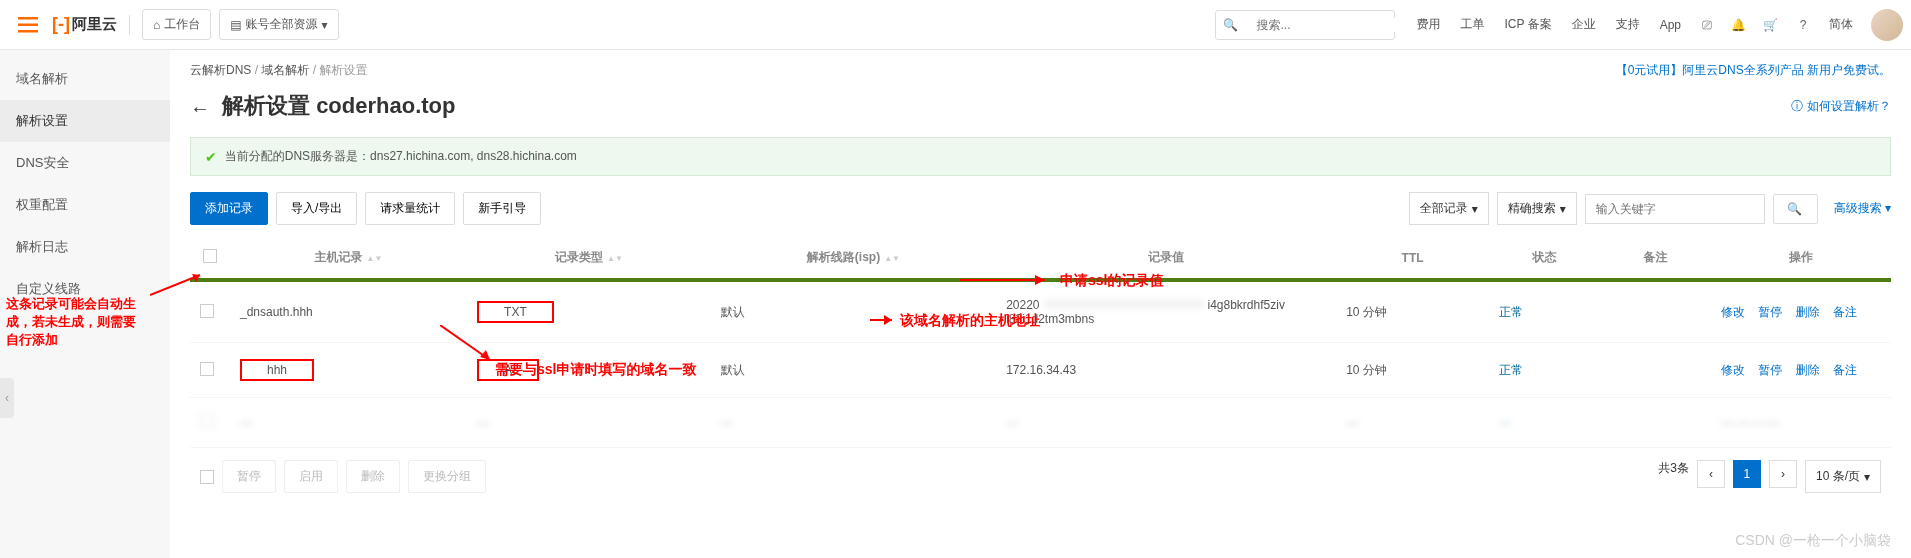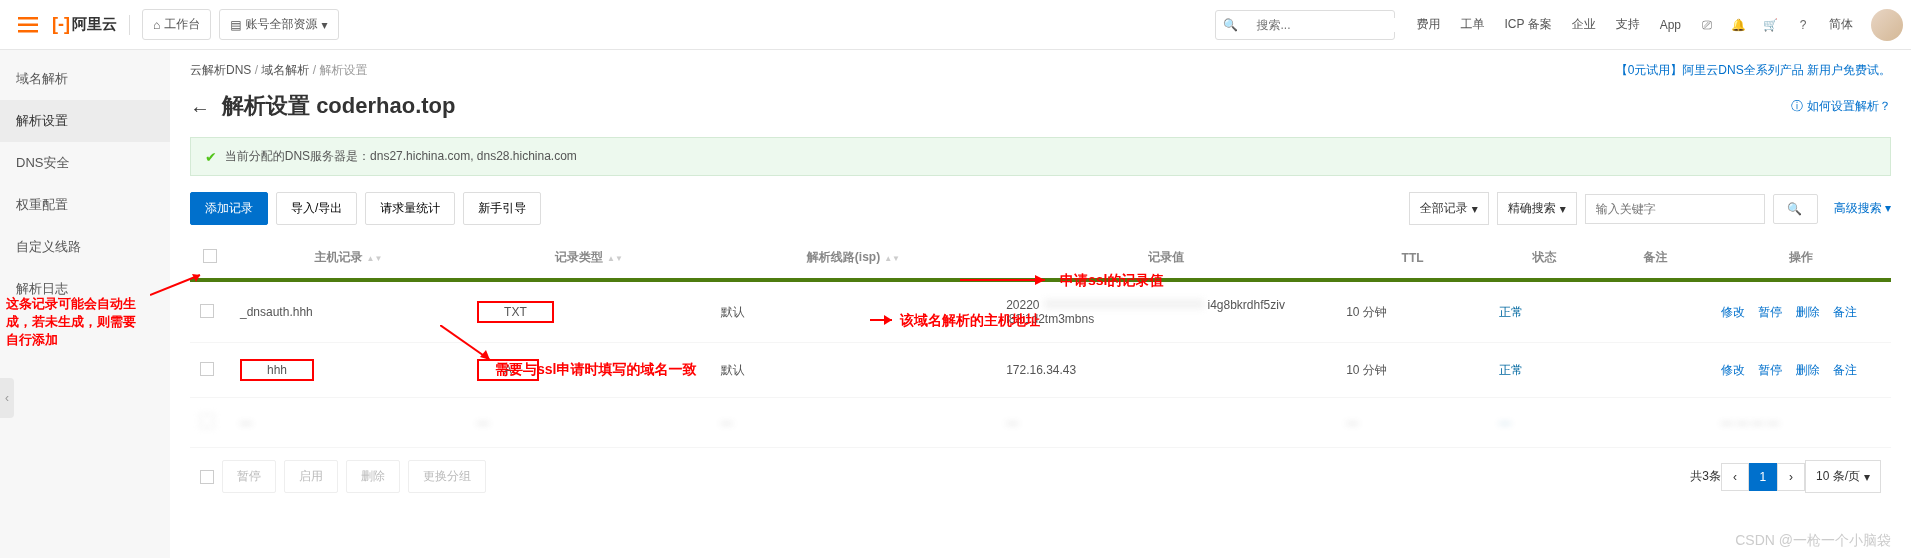--- a/index.html
+++ b/index.html
@@ -44,21 +44,21 @@
 table{width:100%;border-collapse:collapse}
 th{text-align:center;padding:12px 10px;font-weight:bold;color:#888;font-size:12px;border-bottom:4px solid #4d7c0f}
 td{padding:16px 10px;font-size:12px;color:#555;border-bottom:1px solid #f5f5f5}
 .checkbox{width:14px;height:14px;border:1px solid #ccc;display:inline-block;cursor:pointer}
 .sort-icons{display:inline-flex;flex-direction:column;margin-left:4px;line-height:5px;font-size:8px;color:#ccc}
 .red-box{border:2px solid red;padding:2px 25px;display:inline-block}
 .action-link{color:#0070cc;cursor:pointer;margin-right:10px}
 .status-ok{color:#0369a1}
 .footer-bar{display:flex;align-items:center;padding:12px 10px;gap:8px}
 .btn-disabled{color:#bbb;border-color:#eee;cursor:not-allowed}
-.pager{margin-left:auto;display:flex;align-items:center;font-size:12px}
+.pager{margin-left:auto;display:flex;gap:8px;font-size:12px}
 .page-btn{width:28px;height:28px;border:1px solid #ddd;display:flex;align-items:center;justify-content:center;cursor:pointer}
 .page-btn.active{background:#0070cc;color:#fff;border-color:#0070cc}
 .annotation{position:absolute;color:red;font-weight:bold;font-size:14px;pointer-events:none}
 .red-arrow{position:absolute;pointer-events:none}
 .blurred{filter:blur(3px);opacity:0.7}
 .blurred-row td{filter:blur(3px);opacity:0.5}
 .watermark{position:absolute;bottom:8px;right:20px;color:#ccc;font-size:14px}
 </style>
 </head>
 <body>
@@ -103,22 +103,22 @@
   <span class="top-link">简体</span>
   <div class="avatar"></div>
 </div>
 
 <div class="layout">
   <div class="sidebar">
     <div class="sidebar-item">域名解析</div>
     <div class="sidebar-item active">解析设置</div>
     <div class="sidebar-item">DNS安全</div>
     <div class="sidebar-item">权重配置</div>
+    <div class="sidebar-item">解析日志</div>
     <div class="sidebar-item">自定义线路</div>
-    <div class="sidebar-item">解析日志</div>
     <div class="collapse-btn">‹</div>
   </div>
 
   <div class="main">
     <div class="breadcrumb">
       <div>
         <a>云解析DNS</a> /
         <a>域名解析</a> /
         <span>解析设置</span>
       </div>

